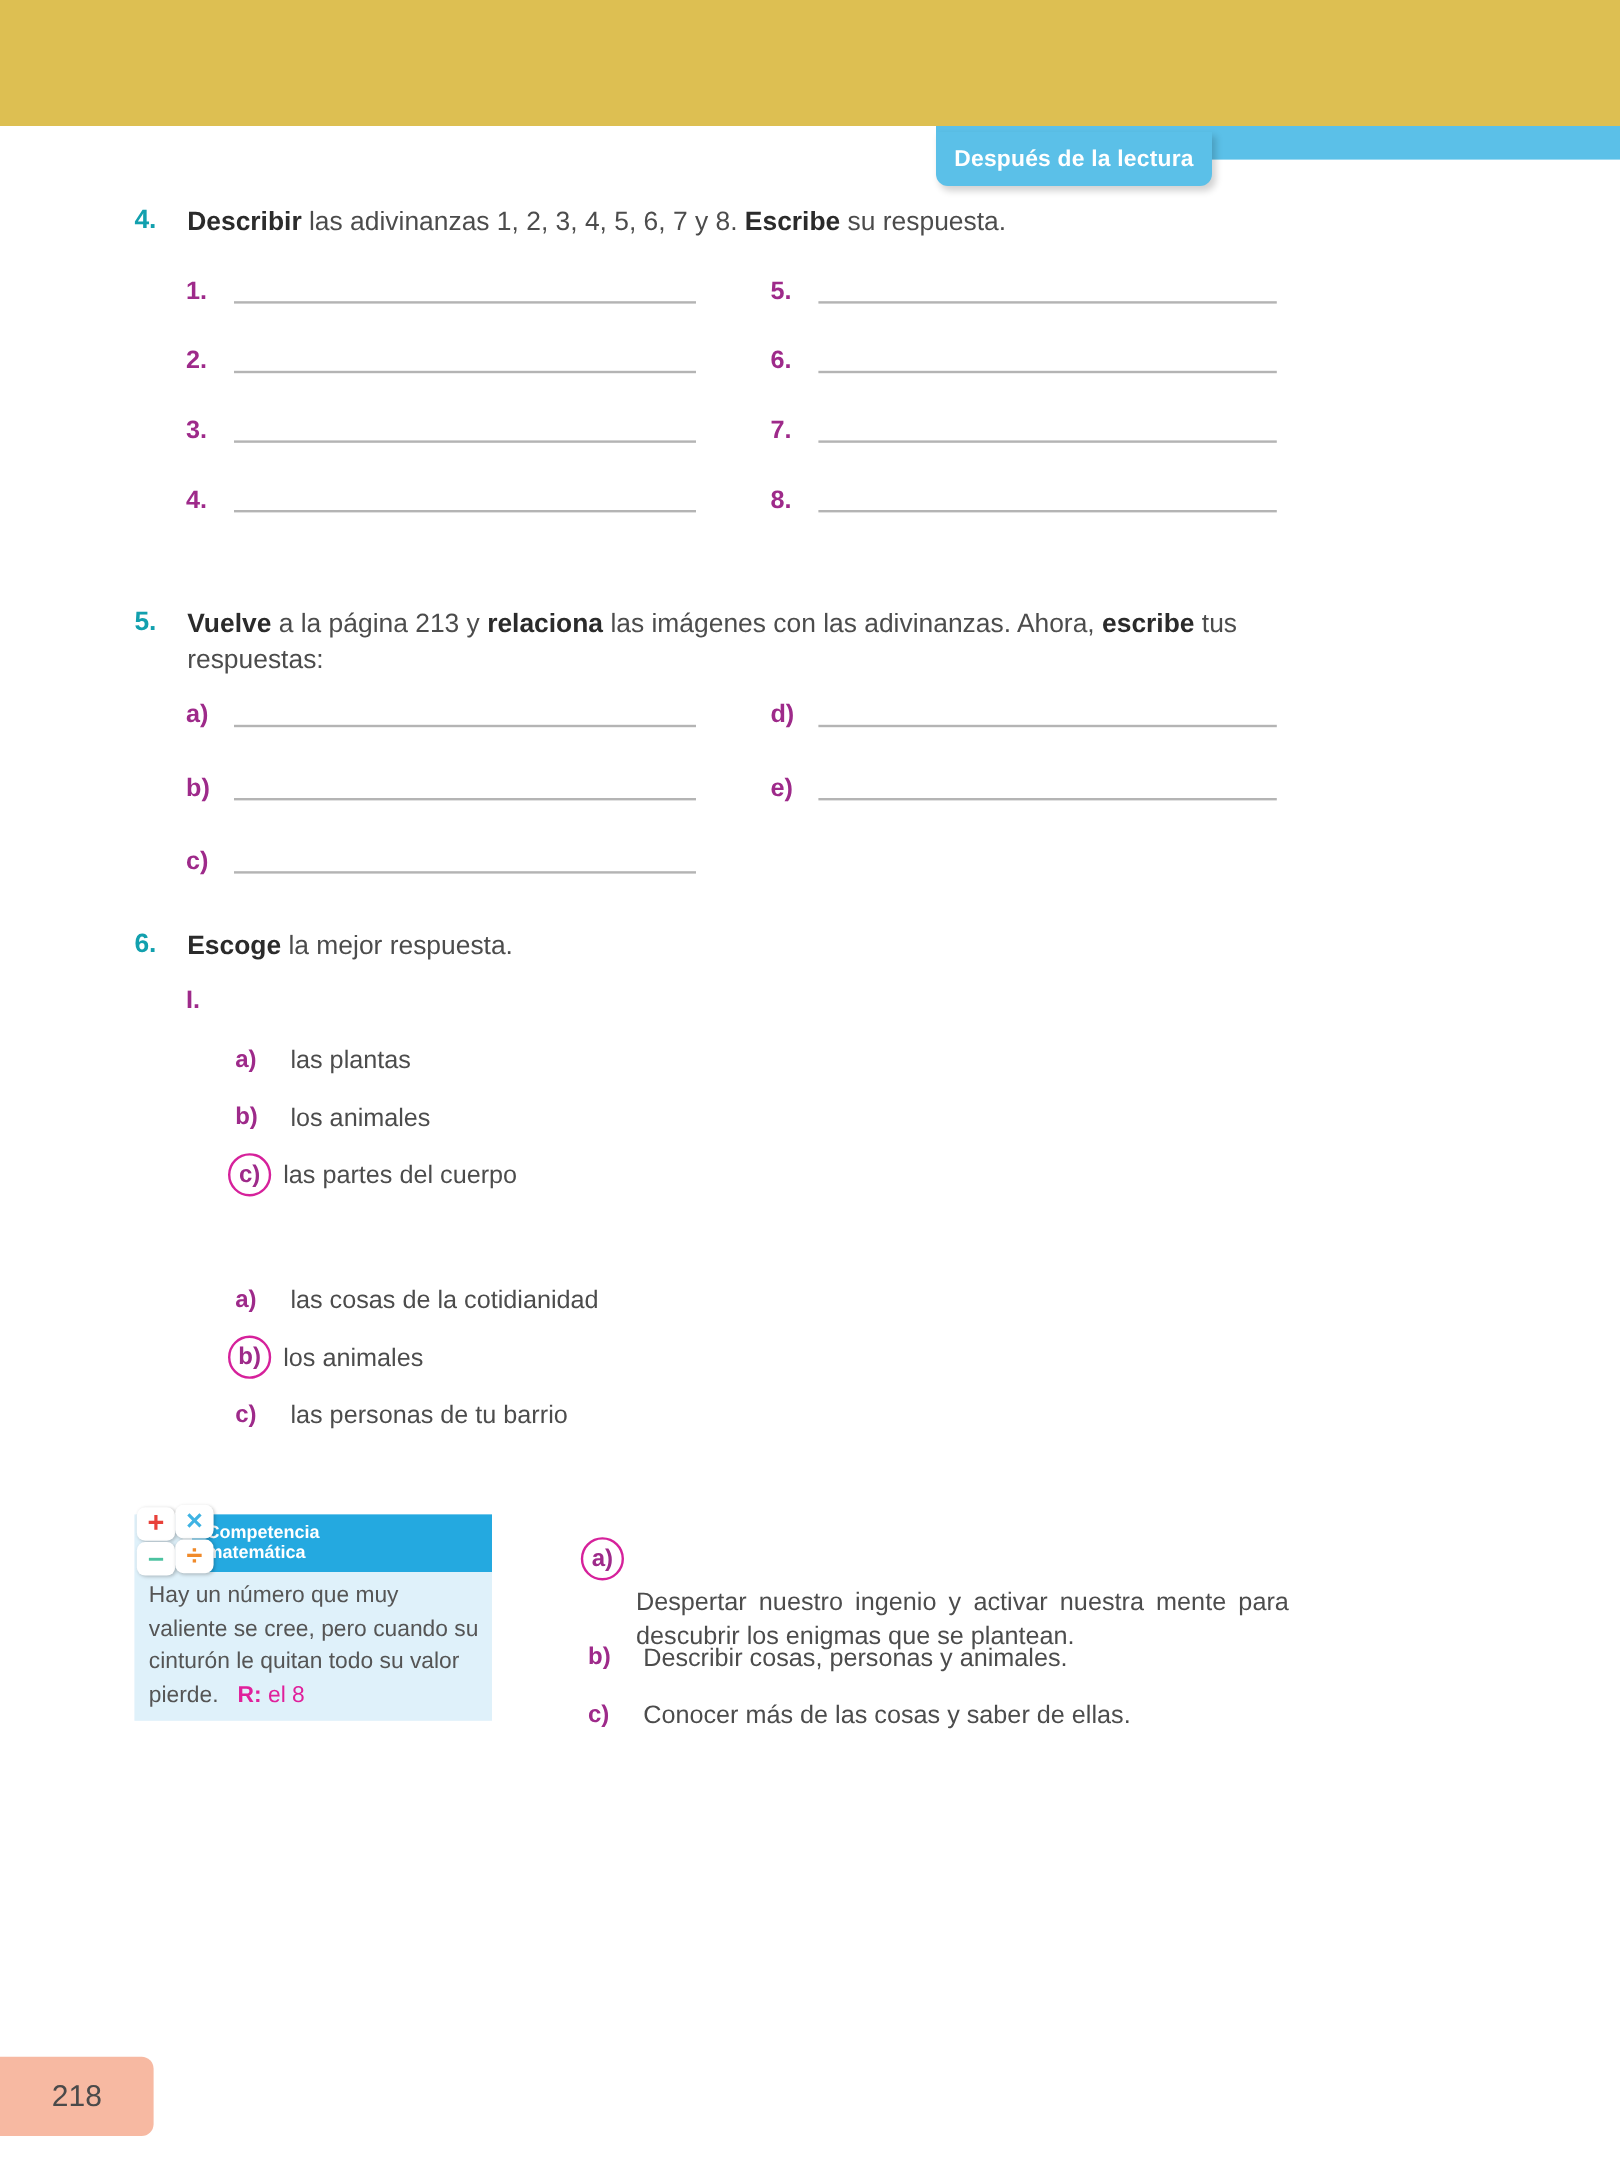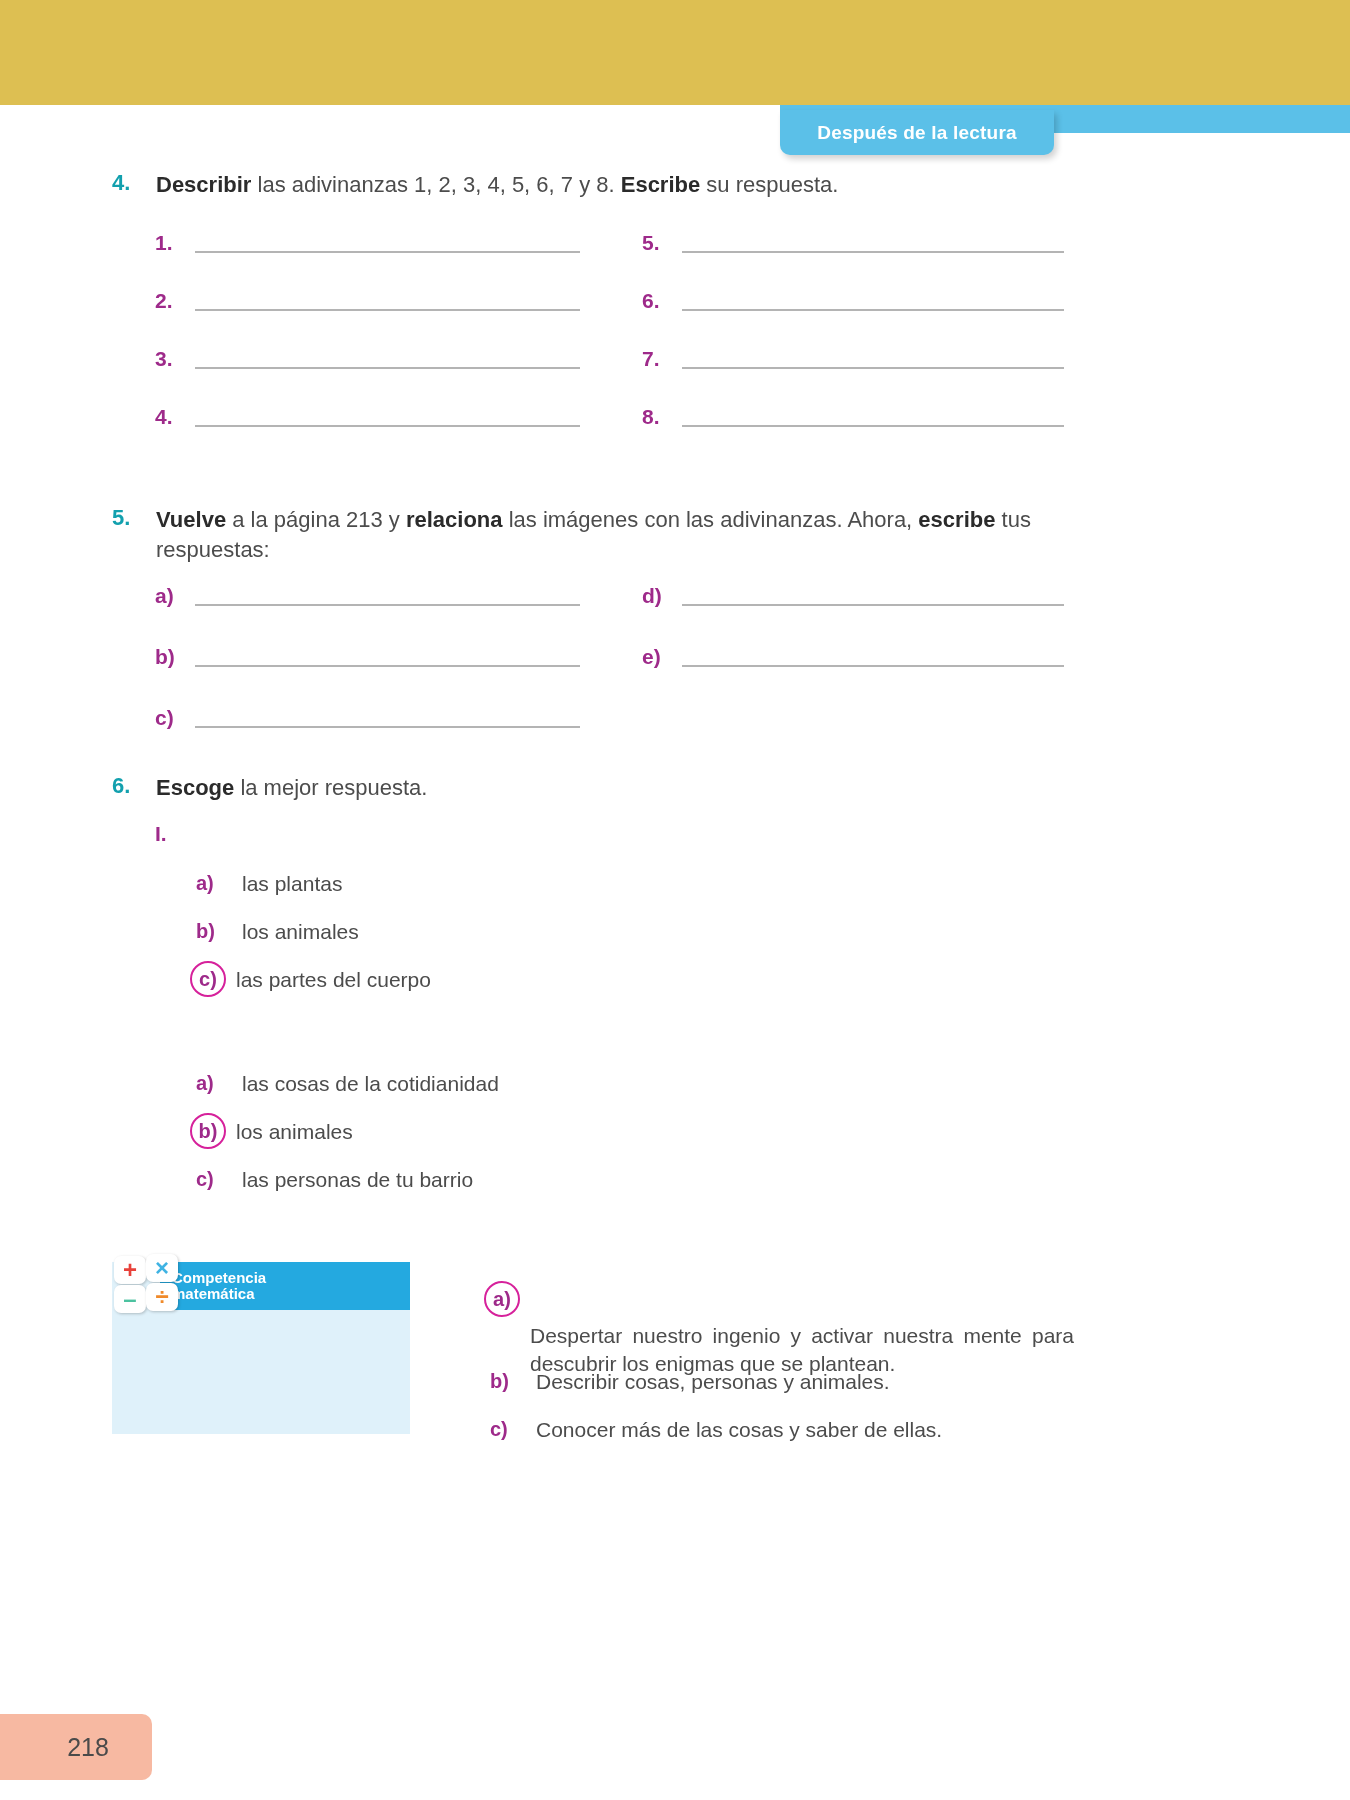--- a/index.html
+++ b/index.html
@@ -30,21 +30,21 @@
     left: 780px;
     top: 105px;
     width: 570px;
     height: 28px;
     background: #5bc0e8;
   }
   .header-tab {
     position: absolute;
     left: 780px;
     top: 110px;
-    width: 274px;
+    width: 230px;
     height: 45px;
     background: #5bc0e8;
     border-radius: 0 0 10px 10px;
     box-shadow: 3px 4px 6px rgba(0,0,0,0.18);
     display: flex;
     align-items: center;
     justify-content: center;
   }
   .header-tab-label {
     color: #ffffff;
@@ -58,21 +58,20 @@
     position: absolute;
     left: 0;
     top: 1714px;
     width: 128px;
     height: 66px;
     background: #f7b9a2;
     border-radius: 0 10px 10px 0;
     display: flex;
     align-items: center;
     justify-content: center;
-    padding-left: 24px;
   }
   .footer-page-number {
     color: #4a4a4a;
     font-size: 25px;
     font-weight: normal;
   }
 
   
   .content {
     position: absolute;
@@ -390,19 +389,23 @@
         <div>Competencia</div>
         <div>matemática</div>
       </div>
     </div>
     <div class="comp-icon">
       <span class="tile t-plus">+</span>
       <span class="tile t-times">×</span>
       <span class="tile t-minus">–</span>
       <span class="tile t-div">÷</span>
     </div>
+    <div class="comp-body">
+      <span>Hay un número que muy valiente se cree, pero cuando su cinturón le quitan todo su valor pierde.</span>
+      <span class="comp-answer">&nbsp; <b>R:</b> <span>el 8</span></span>
+    </div>
   </div>
 
 </div>
 
 <div class="footer-tab">
   <span class="footer-page-number">218</span>
 </div>
 
 </body></html>

